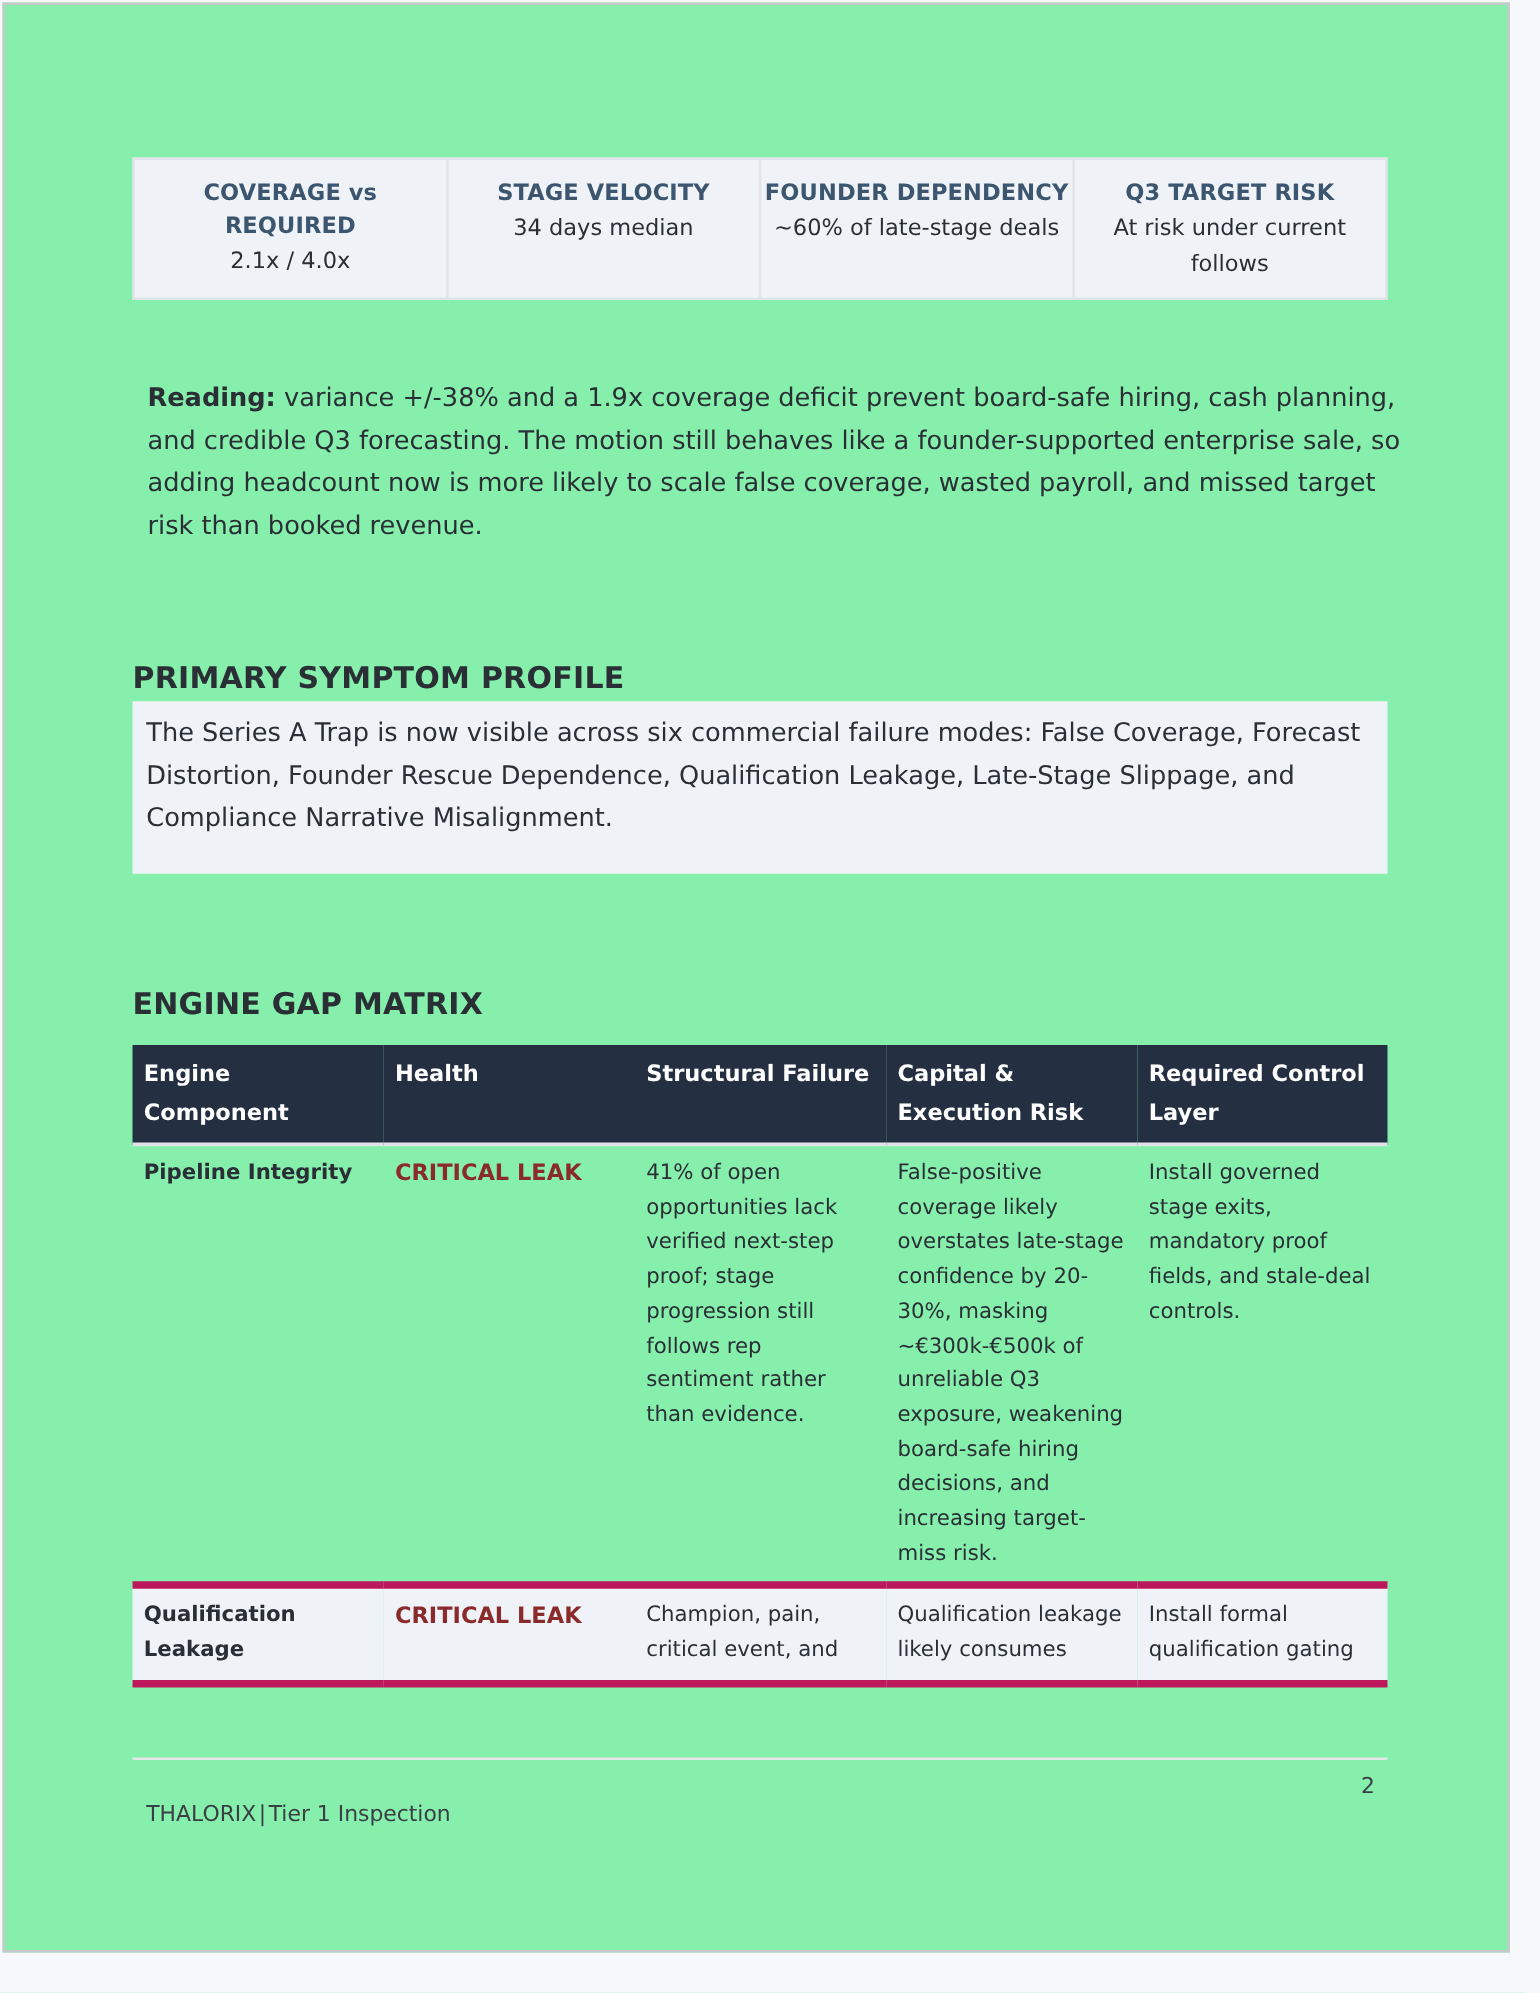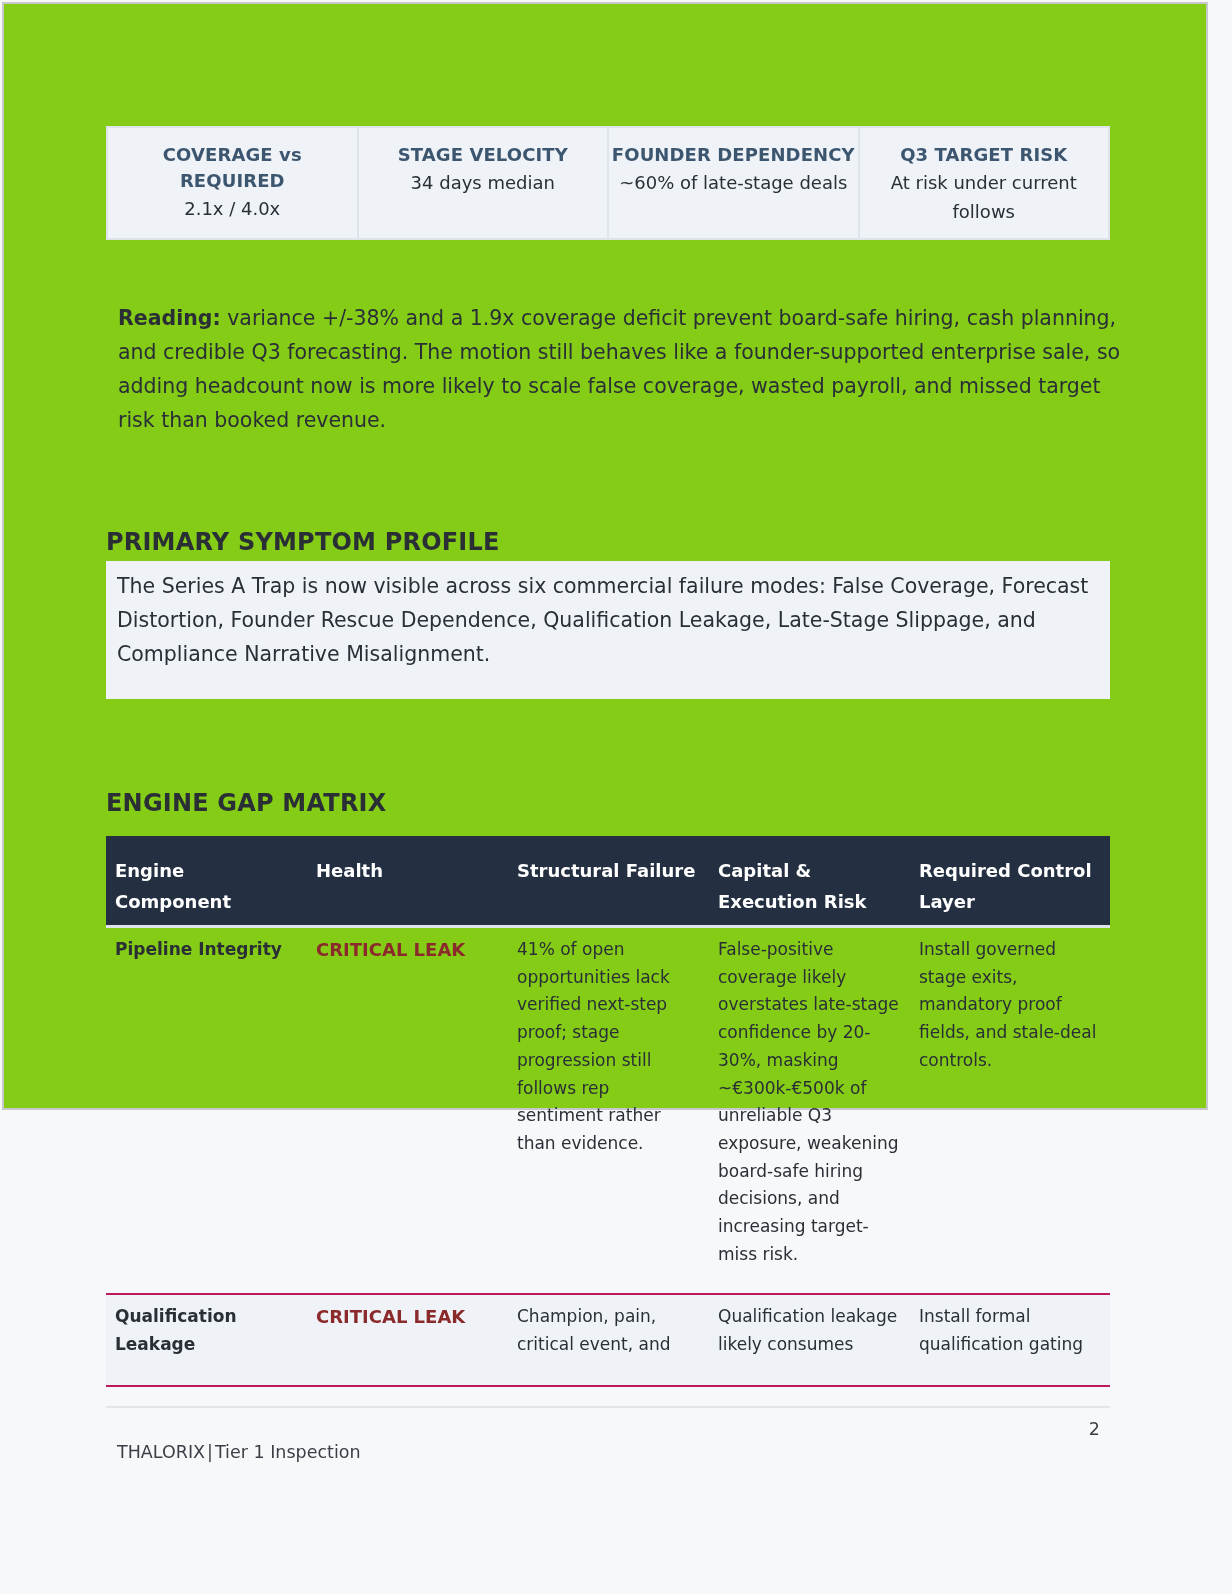--- a/index.html
+++ b/index.html
@@ -1,19 +1,19 @@
 <!DOCTYPE html>
 <html><head>
   <meta charset="utf-8">
   <style>
     html, body { margin: 0; padding: 0; background: #f7f8fa; }
     body { width: 1232px; height: 1594px; position: relative; font-family: "DejaVu Sans", "Liberation Sans", sans-serif; color: #2a2f36; }
     .page {
-      position: absolute; left: 2px; top: 2px; width: 1206px; height: 1108px;
-      background: #84cc16; border: 2px solid #c6c8cc; box-sizing: border-box;
+      position: absolute; left: 2px; top: 2px; width: 1206px; height: 1560px;
+      background: #86efac; border: 2px solid #c6c8cc; box-sizing: border-box;
     }
     .content { position: absolute; left: 102px; top: 0; width: 1004px; }
 
     
     .kpi {
       position: absolute; top: 122px; left: 0; width: 1004px; height: 114px;
       display: flex; border: 2px solid #dfe4ea; box-sizing: border-box; background: #eff3f8;
     }
     .kpi-cell {
       flex: 1; text-align: center; padding-top: 14px; box-sizing: border-box;
@@ -40,26 +40,26 @@
     .symptom-box {
       position: absolute; top: 557px; left: 0; width: 1004px; height: 138px;
       background: #eff3f8; box-sizing: border-box; padding: 8px 12px 0 11px;
       font-size: 20.5px; line-height: 34px; color: #2a2f36;
     }
 
     
     .matrix { position: absolute; top: 832px; left: 0; width: 1004px; border-collapse: collapse; table-layout: fixed; }
     .matrix th {
       background: #243042; color: #ffffff; text-align: left; vertical-align: top;
-      font-size: 18px; font-weight: bold; line-height: 31px; padding: 19px 9px 8px 9px;
+      font-size: 18px; font-weight: bold; line-height: 31px; padding: 8px 9px 8px 9px;
       border-bottom: 3px solid #dfe4ea;
     }
     .matrix td {
       vertical-align: top; font-size: 17px; line-height: 27.7px; color: #2a2f36;
-      padding: 8px 9px 25px 9px; border-bottom: 2px solid #be185d;
+      padding: 8px 9px 8px 9px; border-bottom: 6px solid #be185d;
     }
     .matrix tr.alt td { background: #eff3f8; }
     .matrix td.comp { font-weight: bold; color: #2a2f36; }
     .matrix td.health { font-weight: bold; font-size: 18px; }
     .cellclip { height: 57px; overflow: hidden; }
 
     
     .footer-line { position: absolute; top: 1402px; left: 0; width: 1004px; height: 2px; background: #e3e7ec; }
     .footer-left { position: absolute; top: 1438px; left: 11px; font-size: 17.5px; color: #3a3f46; }
     .footer-left .sep { color: #3a3f46; padding: 0 2px; }

